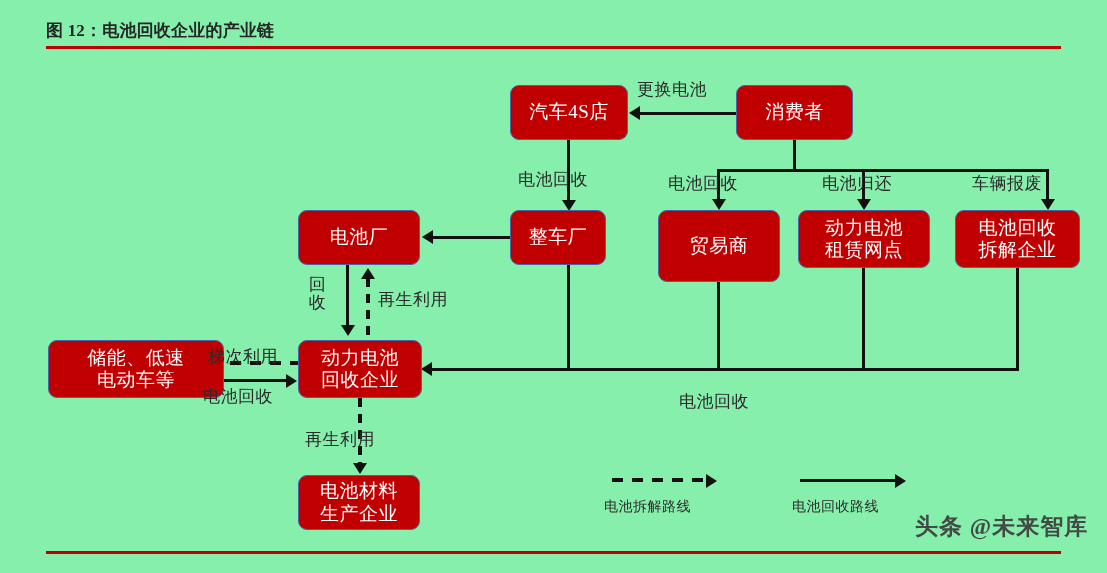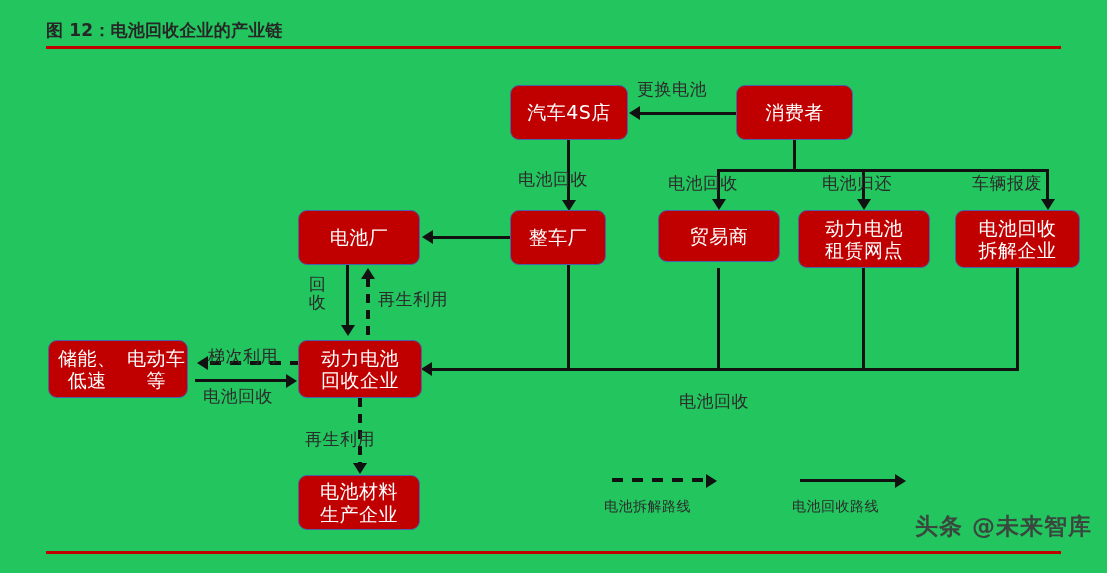--- a/index.html
+++ b/index.html
@@ -7,22 +7,23 @@
     padding: 0;
     background: #ffffff;
   }
   body {
     font-family: "DejaVu Sans", "Liberation Sans", sans-serif;
   }
   #page {
     position: relative;
     width: 1107px;
     height: 573px;
-    background: #22c55e;
+    background: #86efac;
     overflow: hidden;
+    font-family: Liberation Serif, serif;
   }
   
   .fig-title {
     position: absolute;
     left: 46px;
     top: 19px;
     font-size: 17px;
     font-weight: bold;
     color: #262626;
     letter-spacing: 0.2px;
@@ -169,35 +170,35 @@
   </div>
 
   <div class="node" style="left:298px; top:210px; width:122px; height:55px;">
     <span>电池厂</span>
   </div>
 
   <div class="node" style="left:510px; top:210px; width:96px; height:55px;">
     <span>整车厂</span>
   </div>
 
-  <div class="node" style="left:658px; top:210px; width:122px; height:52px;">
+  <div class="node" style="left:658px; top:210px; width:122px; height:72px;">
     <span>贸易商</span>
   </div>
 
   <div class="node" style="left:798px; top:210px; width:132px; height:58px; flex-direction:column;">
     <span>动力电池</span>
     <span>租赁网点</span>
   </div>
 
   <div class="node" style="left:955px; top:210px; width:125px; height:58px; flex-direction:column;">
     <span>电池回收</span>
     <span>拆解企业</span>
   </div>
 
-  <div class="node" style="left:48px; top:340px; width:140px; height:58px; flex-direction:row;">
+  <div class="node" style="left:48px; top:340px; width:176px; height:58px; flex-direction:column;">
     <span>储能、低速</span>
     <span>电动车等</span>
   </div>
 
   <div class="node" style="left:298px; top:340px; width:124px; height:58px; flex-direction:column;">
     <span>动力电池</span>
     <span>回收企业</span>
   </div>
 
   <div class="node" style="left:298px; top:475px; width:122px; height:55px; flex-direction:column;">

